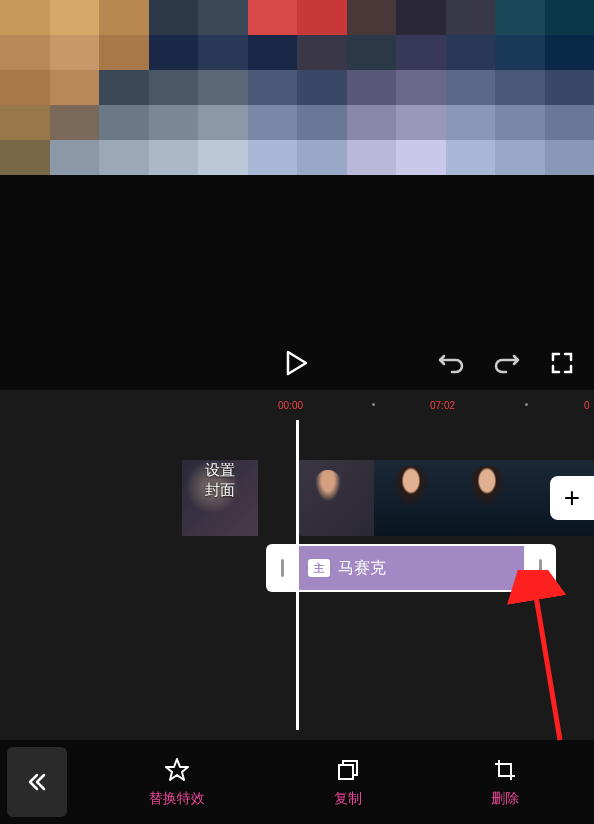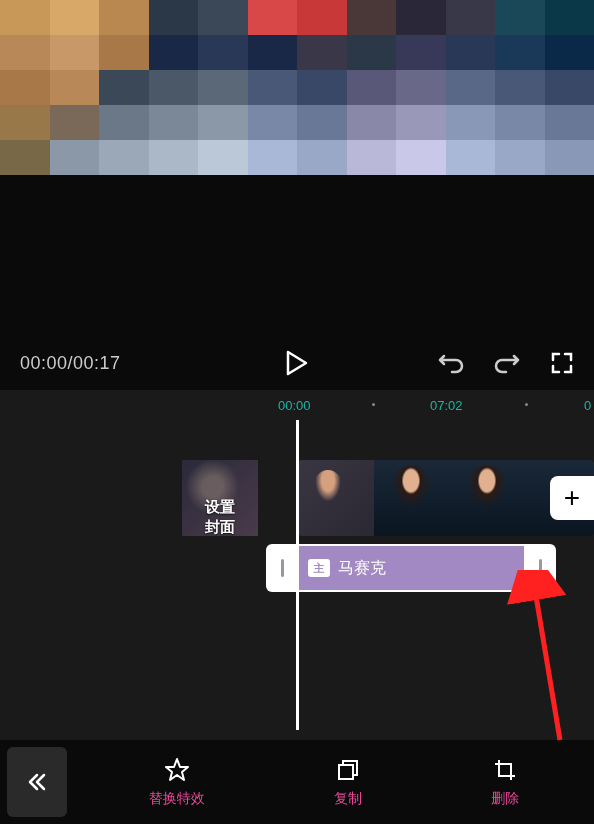--- a/index.html
+++ b/index.html
@@ -69,21 +69,21 @@
 .ruler {
   height: 30px;
   background: #1a1a1a;
   display: flex;
   align-items: center;
   padding-left: 278px;
   font-size: 13px;
   color: #888;
   position: relative;
 }
-.ruler-mark { position: absolute; font-size: 13px; color: #14b8a6; }
+.ruler-mark { position: absolute; font-size: 10px; color: #ef4444; }
 .ruler-dot { position: absolute; width: 3px; height: 3px; background: #888; border-radius: 50%; top: 13px; }
 
 
 .timeline-area {
   height: 320px;
   background: #1a1a1a;
   position: relative;
   padding-top: 35px;
 }
 
@@ -100,24 +100,23 @@
 
 .cover-thumb {
   position: absolute;
   left: 182px;
   top: 40px;
   width: 76px;
   height: 76px;
   background: linear-gradient(135deg, #2a2a3a 0%, #4a3a4a 100%);
   border-radius: 0;
   display: flex;
-  align-items: flex-end;
+  align-items: flex-start;
   justify-content: center;
   cursor: pointer;
-  font-weight: bold;
 }
 .cover-thumb::before {
   content: "";
   position: absolute;
   inset: 0;
   background: radial-gradient(circle at 40% 35%, rgba(180,160,140,0.4) 15%, transparent 40%);
   border-radius: 4px;
 }
 .cover-text {
   position: relative;
@@ -335,21 +334,20 @@
       <div style="background:#bab8d8"></div>
       <div style="background:#cac8e8"></div>
       <div style="background:#aab8d8"></div>
       <div style="background:#9aa8c8"></div>
       <div style="background:#8a98b8"></div>
   </div>
 </div>
 
 <div class="black-area">
   <div class="controls">
-    <span class="time">00:00/00:17</span>
     <div class="play-btn ctrl-icon">
       <svg width="22" height="26" viewBox="0 0 22 26">
           <path d="M2 2 L20 13 L2 24 Z" fill="none" stroke="#fff" stroke-width="2.5" stroke-linejoin="round"></path>
         </svg>
     </div>
     <div class="right-controls">
       <div class="ctrl-icon">
         <svg width="26" height="22" viewBox="0 0 26 22">
             <path d="M6 4 L2 8 L6 12 M2 8 L18 8 A6 6 0 0 1 18 20 L14 20" fill="none" stroke="#ccc" stroke-width="2.5" stroke-linecap="round" stroke-linejoin="round"></path>
           </svg>

